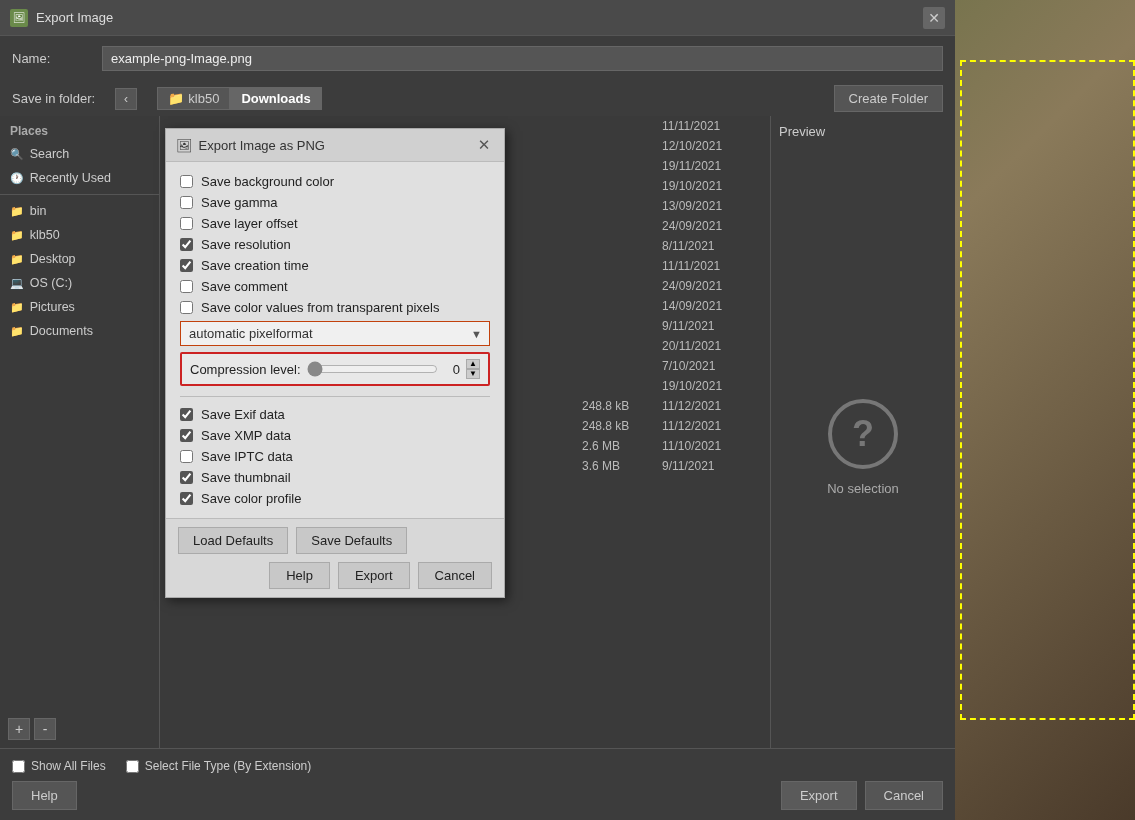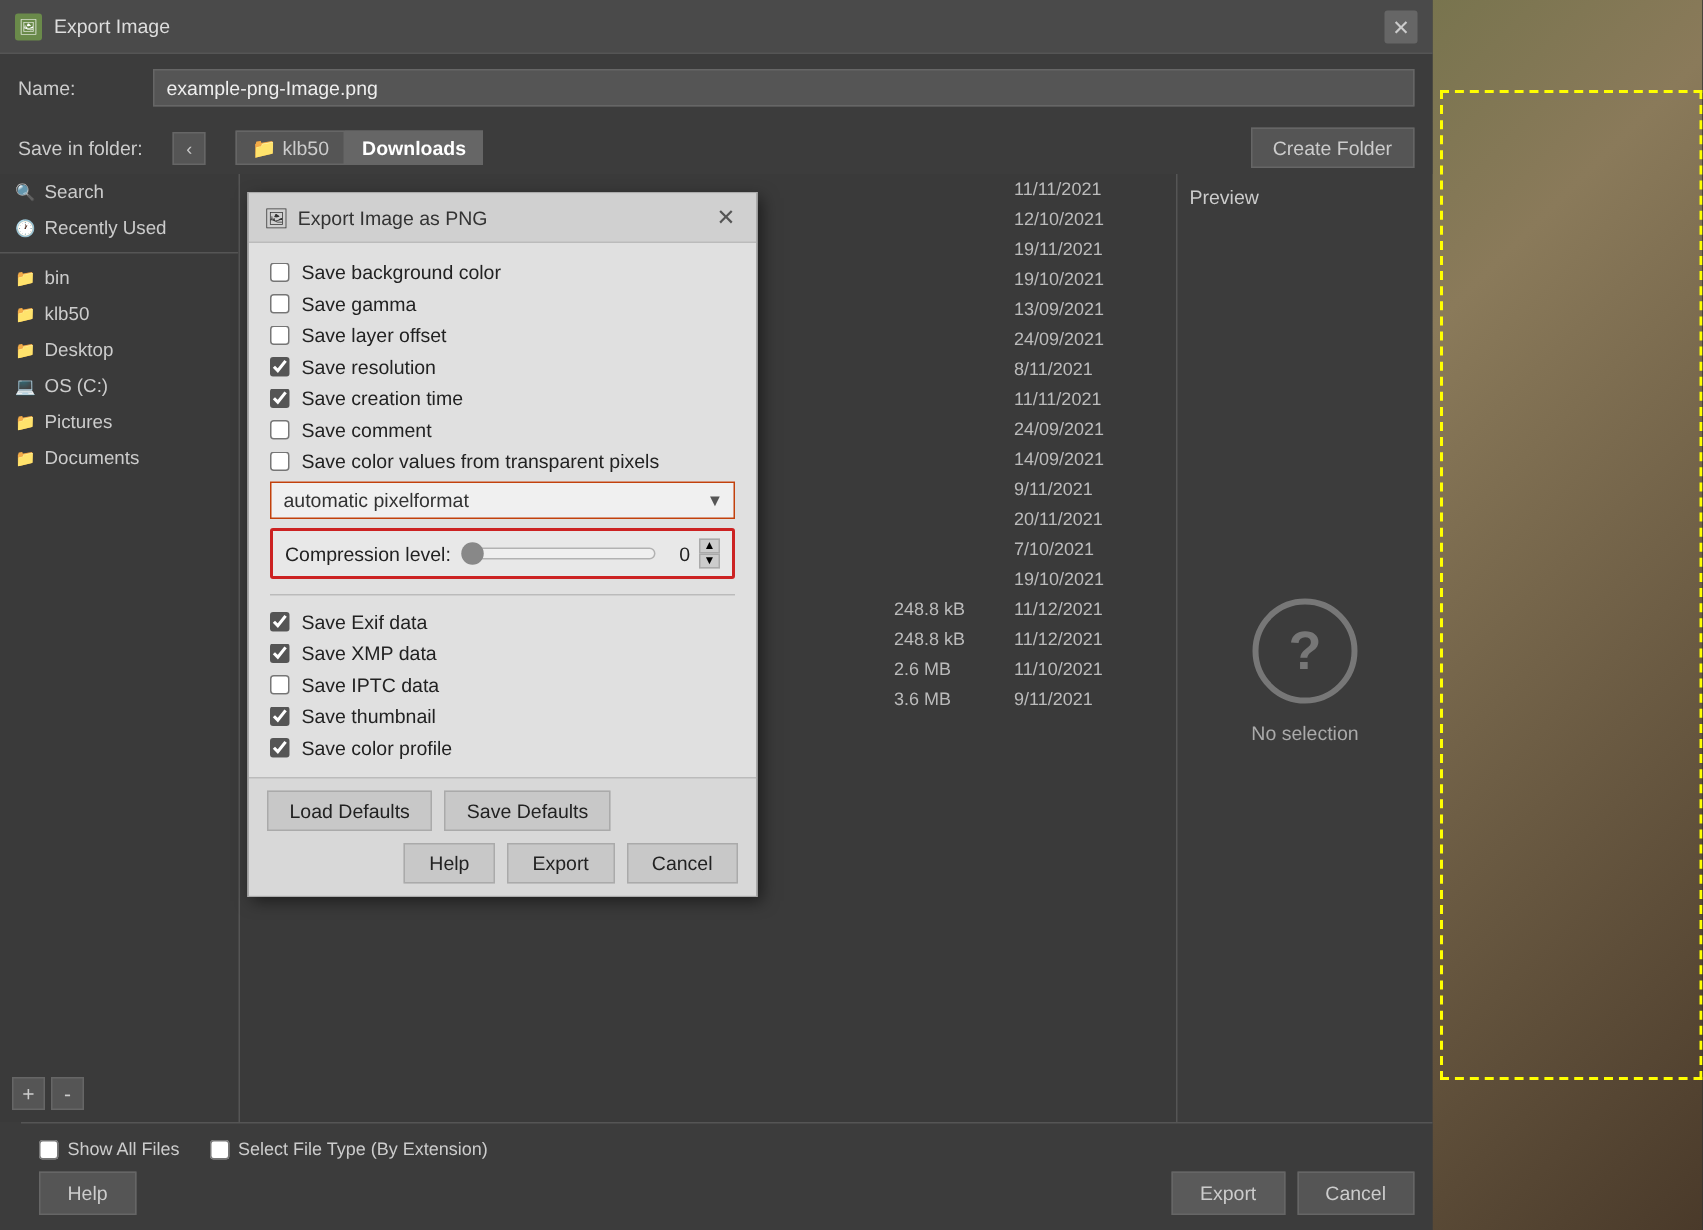--- a/index.html
+++ b/index.html
@@ -234,21 +234,21 @@
       color: #ccc;
       font-size: 12px;
       cursor: pointer;
     }
     .file-row .fr-name { flex: 1; }
     .file-row .fr-size { width: 80px; color: #bbb; }
     .file-row .fr-modified { width: 100px; color: #bbb; }
 
     
     .preview-area {
-      width: 171px;
+      width: 185px;
       background: #3c3c3c;
       border-left: 1px solid #555;
       display: flex;
       flex-direction: column;
       align-items: center;
     }
     .preview-label {
       color: #ccc;
       padding: 8px;
       font-size: 13px;
@@ -279,21 +279,20 @@
     }
 
     
     .bottom-bar {
       padding: 10px 12px;
       background: #3c3c3c;
       border-top: 1px solid #555;
       display: flex;
       flex-direction: column;
       gap: 8px;
-      margin-left: 14px;
     }
     .bottom-checkboxes {
       display: flex;
       gap: 20px;
     }
     .bottom-checkbox-item {
       display: flex;
       align-items: center;
       gap: 6px;
       color: #ccc;
@@ -512,20 +511,21 @@
         <span class="folder-icon-small">📁</span>klb50
       </div>
       <div class="breadcrumb-item active">Downloads</div>
     </div>
     <button class="create-folder-btn">Create Folder</button>
   </div>
 
   <div class="dialog-content">
 
     <div class="sidebar">
+      <div class="sidebar-section-header">Places</div>
       <div class="sidebar-item">
         <span class="si-icon">🔍</span>
         <span>Search</span>
       </div>
       <div class="sidebar-item">
         <span class="si-icon">🕐</span>
         <span>Recently Used</span>
       </div>
       <div class="sidebar-divider"></div>
       <div class="sidebar-item">

